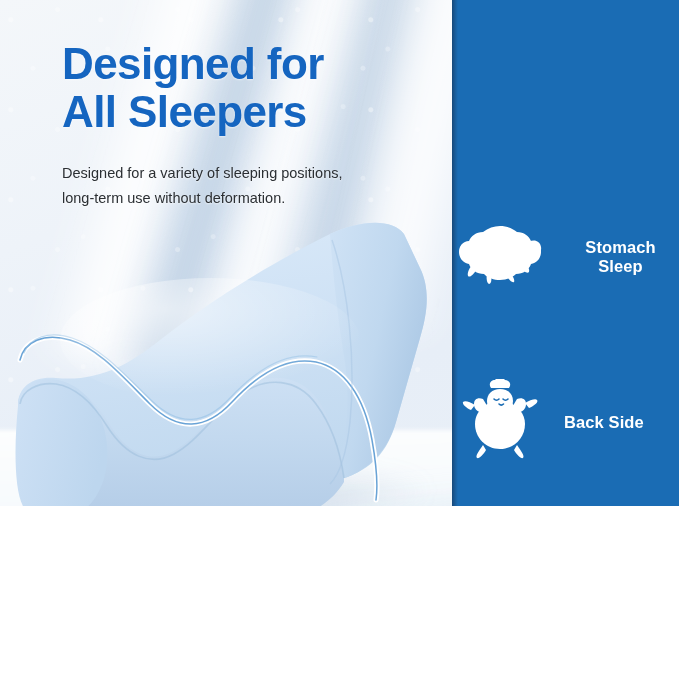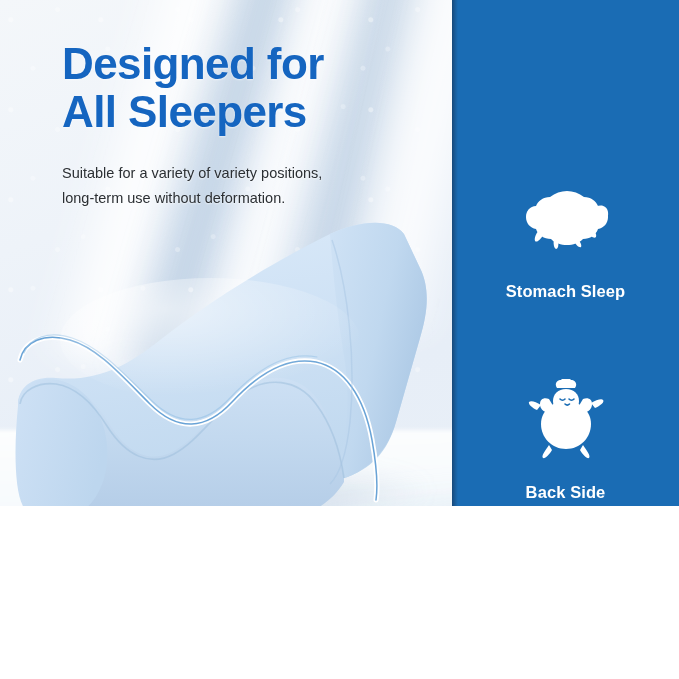--- a/index.html
+++ b/index.html
@@ -168,21 +168,21 @@
   }
   .panel-seam {
     position: absolute;
     left: 0; top: 0;
     width: 6px; height: 100%;
     background: linear-gradient(90deg, #17436f 0%, #1a5b97 55%, #1a6cb4 100%);
     opacity: .85;
   }
   .sleep-item {
     display: flex;
-    flex-direction: column;
+    flex-direction: row;
     align-items: center;
     gap: 16px;
     width: 100%;
   }
   .sleep-icon {
     width: 96px;
     height: 88px;
     display: flex;
     align-items: center;
     justify-content: center;
@@ -317,21 +317,21 @@
                  C 348 96 356 170 350 232
                  C 346 268 338 286 330 294" fill="none" stroke="#a8c6e3" stroke-opacity="0.5" stroke-width="1.4"></path>
 
         <ellipse cx="210" cy="150" rx="150" ry="62" fill="url(#sheen)"></ellipse>
       </svg>
     </div>
 
     <div class="copy-block">
       <h1 class="headline">Designed for
 All Sleepers</h1>
-      <p class="subcopy">Suitable for a variety of variety positions,
+      <p class="subcopy">Designed for a variety of sleeping positions,
 long-term use without deformation.</p>
     </div>
   </div>
 
   <div class="side-panel">
     <div class="panel-seam"></div>
 
     <div class="sleep-item">
       <div class="sleep-icon">
         <svg width="92" height="66" viewBox="0 0 92 66">

